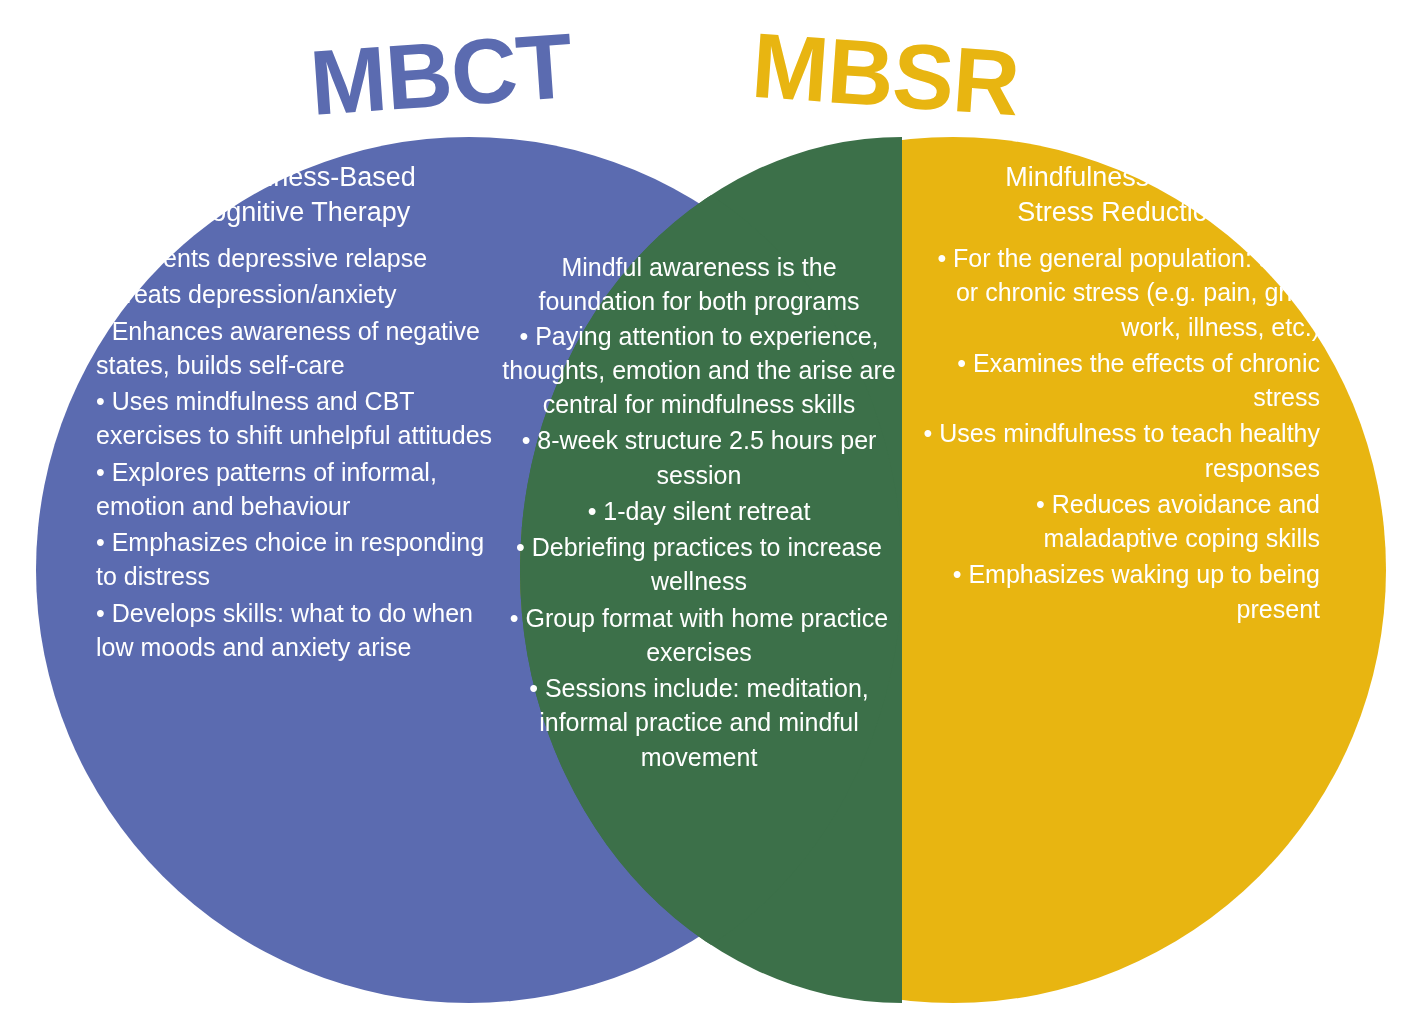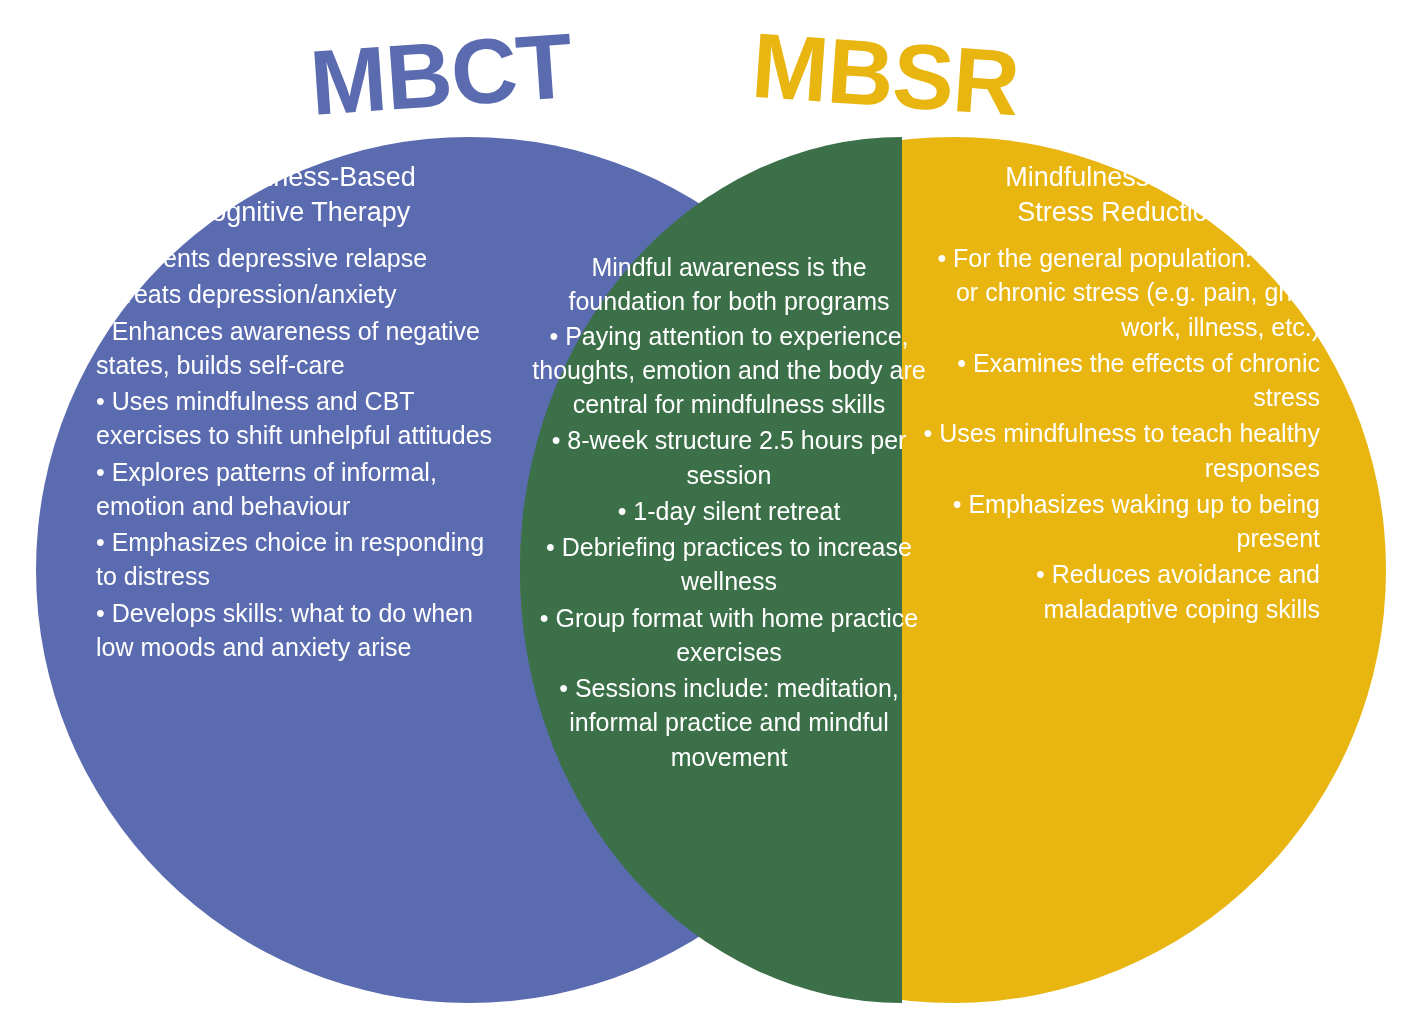--- a/index.html
+++ b/index.html
@@ -126,21 +126,21 @@
     left: 920px;
     top: 160px;
     width: 400px;
     text-align: center;
   }
   #panel-right .bullets {
     text-align: right;
   }
 
   #panel-center {
-    left: 524px;
+    left: 494px;
     top: 250px;
     width: 410px;
     text-align: center;
   }
   #panel-center .bullets {
     text-align: center;
     font-size: 25px;
     line-height: 1.37;
   }
   .lead {
@@ -181,36 +181,36 @@
       <li>• Uses mindfulness and CBT exercises to shift unhelpful attitudes</li>
       <li>• Explores patterns of informal, emotion and behaviour</li>
       <li>• Emphasizes choice in responding to distress</li>
       <li>• Develops skills: what to do when low moods and anxiety arise</li>
     </ul>
   </div>
 
   <div class="panel" id="panel-center">
     <p class="lead">Mindful awareness is the foundation for both programs</p>
     <ul class="bullets">
-      <li>• Paying attention to experience, thoughts, emotion and the body are central for mindfulness skills</li>
+      <li>• Paying attention to experience, thoughts, emotion and the arise are central for mindfulness skills</li>
       <li>• 8-week structure 2.5 hours per session</li>
       <li>• 1-day silent retreat</li>
       <li>• Debriefing practices to increase wellness</li>
       <li>• Group format with home practice exercises</li>
       <li>• Sessions include: meditation, informal practice and mindful movement</li>
     </ul>
   </div>
 
   <div class="panel" id="panel-right">
     <div class="panel-heading">
       <div>Mindfulness-Based</div>
       <div>Stress Reduction</div>
     </div>
     <ul class="bullets">
       <li>• For the general population: acute or chronic stress (e.g. pain, grief, work, illness, etc.)</li>
       <li>• Examines the effects of chronic stress</li>
       <li>• Uses mindfulness to teach healthy responses</li>
+      <li>• Reduces avoidance and maladaptive coping skills</li>
       <li>• Emphasizes waking up to being present</li>
-      <li>• Reduces avoidance and maladaptive coping skills</li>
     </ul>
   </div>
 
 </div>
 
 </body></html>

